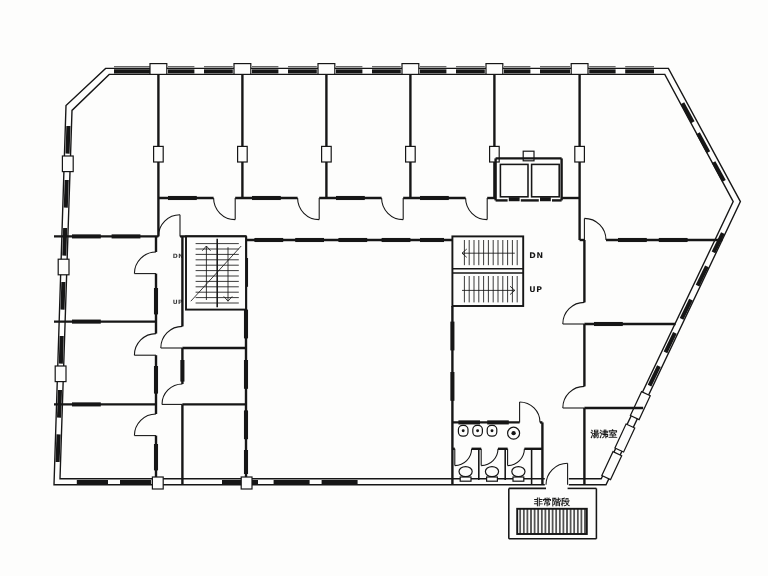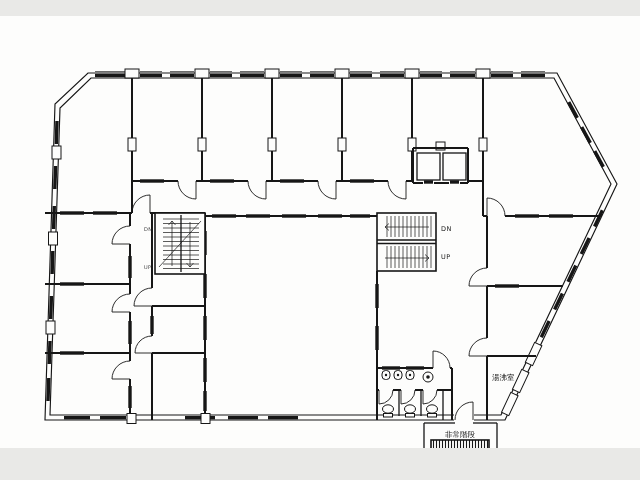--- a/index.html
+++ b/index.html
@@ -1,21 +1,22 @@
 <!DOCTYPE html>
 <html><head>
 <meta charset="utf-8">
 <style>
   html,body{margin:0;padding:0;background:#e9e9e7;}
   .stage{
-    position:relative;width:640px;height:432px;margin:16px auto;
+    position:relative;width:640px;height:480px;margin:0 auto;
     background:var(--paper,#fdfdfc);
     font-family:"DejaVu Sans",sans-serif;
     color:var(--ink,#161616);
     overflow:hidden;
+    font-weight:bold;
   }
   svg{display:block;width:640px;height:480px;}
   .w{fill:none;stroke:currentColor;stroke-width:1.15;}
   .p{stroke:currentColor;stroke-width:2;fill:none;stroke-linecap:butt;}
   .pl{stroke:currentColor;stroke-width:1.3;fill:none;}
   .win{stroke:currentColor;stroke-width:3.4;fill:none;}
   .sill{stroke:currentColor;stroke-width:.7;fill:none;}
   .door{stroke:currentColor;stroke-width:.9;fill:none;}
   .thin{stroke:currentColor;stroke-width:.7;fill:none;}
   .fx{fill:var(--paper,#fdfdfc);stroke:currentColor;stroke-width:1;}

